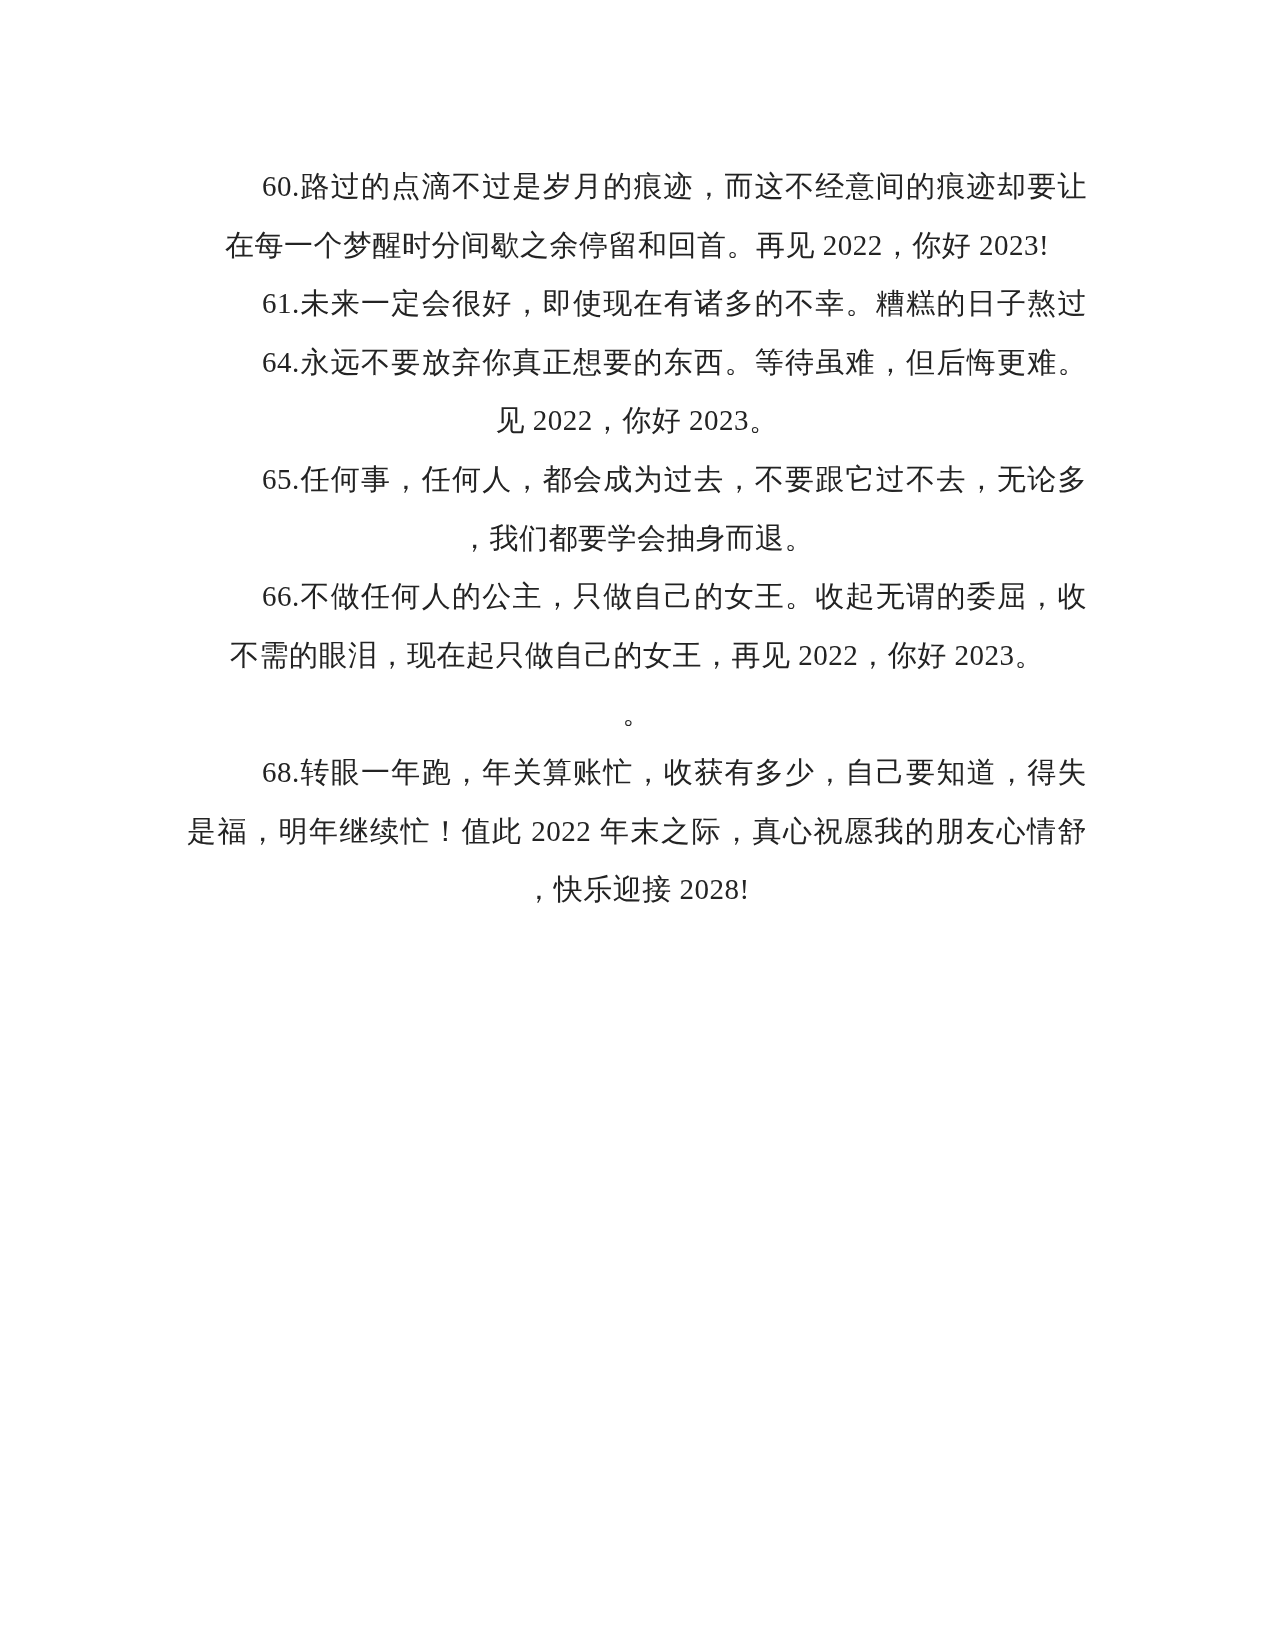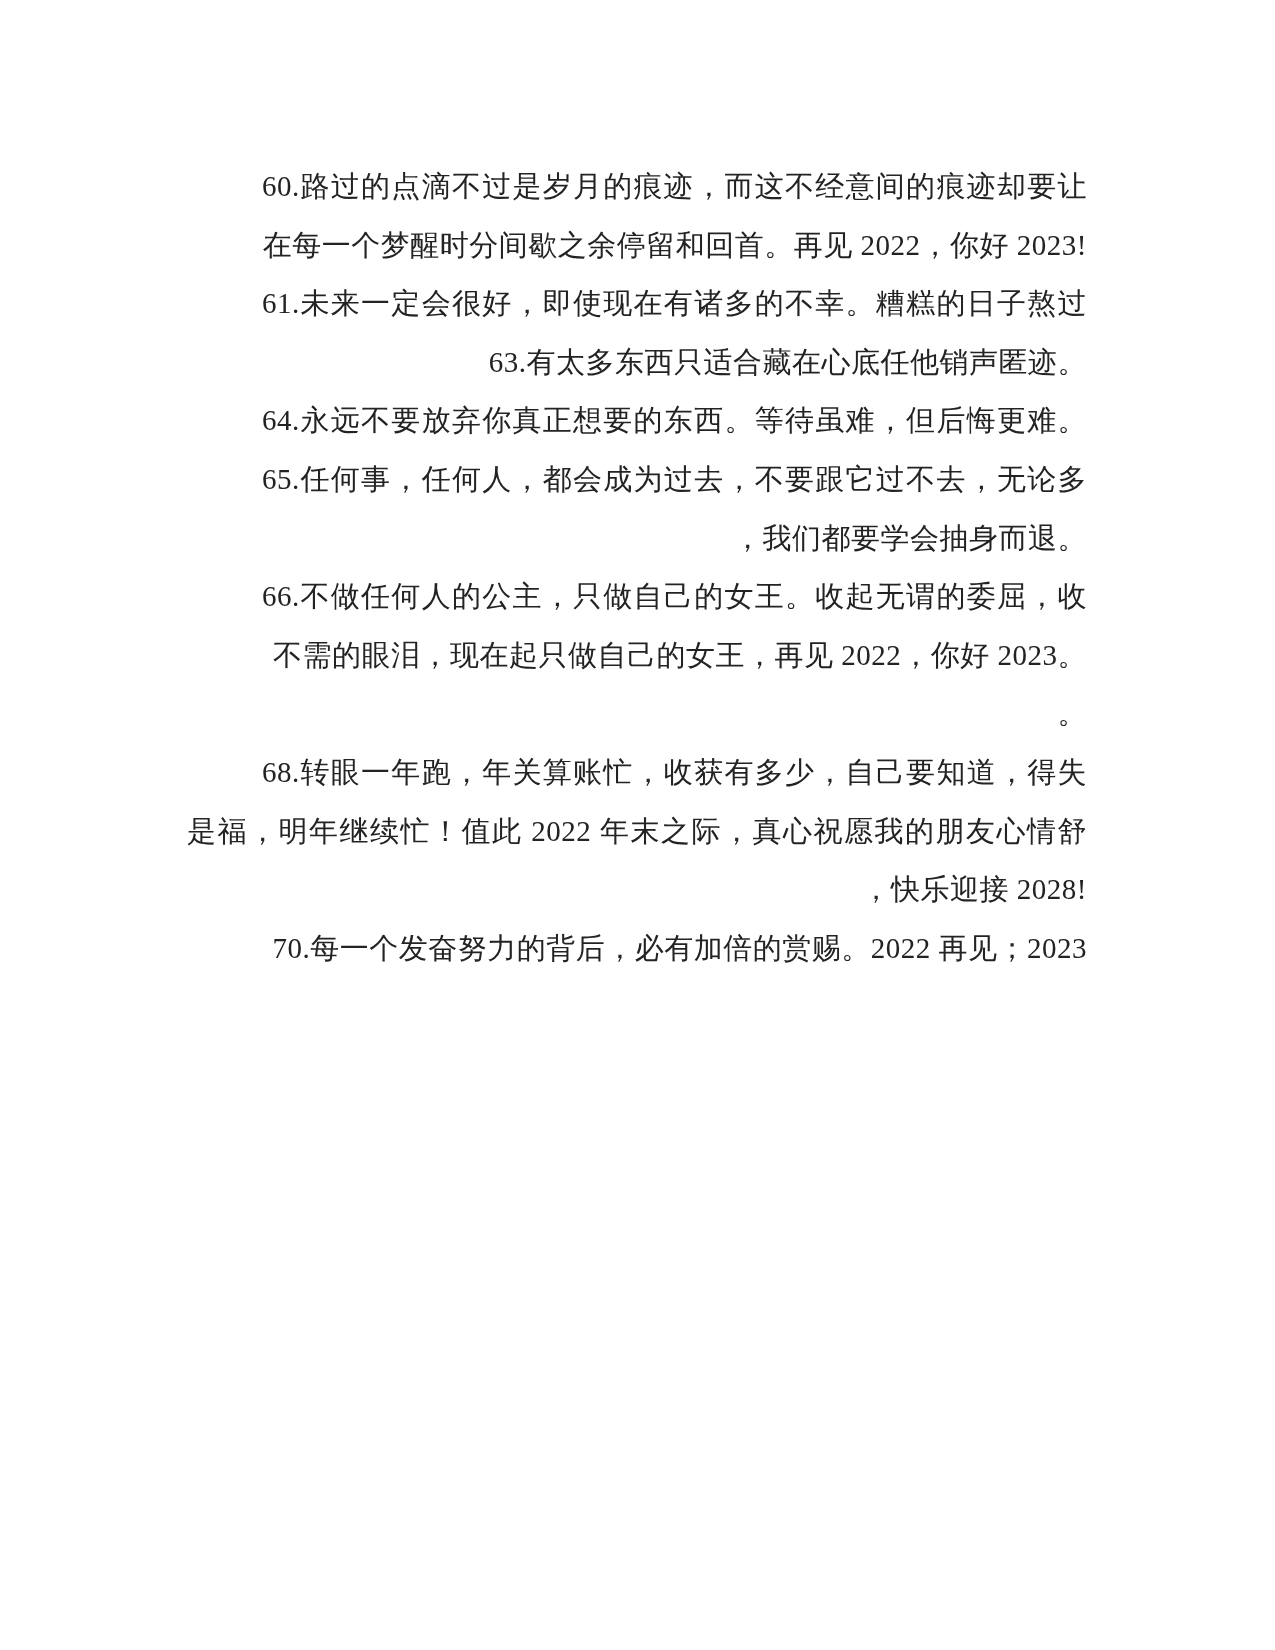--- a/index.html
+++ b/index.html
@@ -22,21 +22,21 @@
     width: 900px;
     font-size: 29px;
     line-height: 58.6px;
     color: #232323;
     font-weight: 400;
     letter-spacing: 0.5px;
   }
   .ln {
     white-space: nowrap;
     height: 58.6px;
-    text-align: right;
+    text-align: center;
   }
   .ln.indent {
     padding-left: 75px;
   }
   
   .ln.fill {
     white-space: normal;
     text-align: justify;
     text-align-last: justify;
     text-justify: inter-character;
@@ -48,33 +48,32 @@
 
 <div class="page">
   <div class="text-block">
 
     <div class="ln indent fill">60.路过的点滴不过是岁月的痕迹，而这不经意间的痕迹却要让我</div>
     <div class="ln">在每一个梦醒时分间歇之余停留和回首。再见 2022，你好 2023!</div>
 
     <div class="ln indent fill">61.未来一定会很好，即使现在有诸多的不幸。糟糕的日子熬过去</div>
 
 
-    <div class="ln indent">63.有太多东西只适合藏在心底任他销声匿迹。</div>
 
     <div class="ln indent fill">64.永远不要放弃你真正想要的东西。等待虽难，但后悔更难。再</div>
+    <div class="ln">见 2022，你好 2023。</div>
 
     <div class="ln indent fill">65.任何事，任何人，都会成为过去，不要跟它过不去，无论多难</div>
     <div class="ln">，我们都要学会抽身而退。</div>
 
     <div class="ln indent fill">66.不做任何人的公主，只做自己的女王。收起无谓的委屈，收起</div>
     <div class="ln">不需的眼泪，现在起只做自己的女王，再见 2022，你好 2023。</div>
 
     <div class="ln">。</div>
 
     <div class="ln indent fill">68.转眼一年跑，年关算账忙，收获有多少，自己要知道，得失都</div>
     <div class="ln fill">是福，明年继续忙！值此 2022 年末之际，真心祝愿我的朋友心情舒畅</div>
     <div class="ln">，快乐迎接 2028!</div>
 
 
-    <div class="ln indent">70.每一个发奋努力的背后，必有加倍的赏赐。2022 再见；2023</div>
 
   </div>
 </div>
 
 </body></html>

